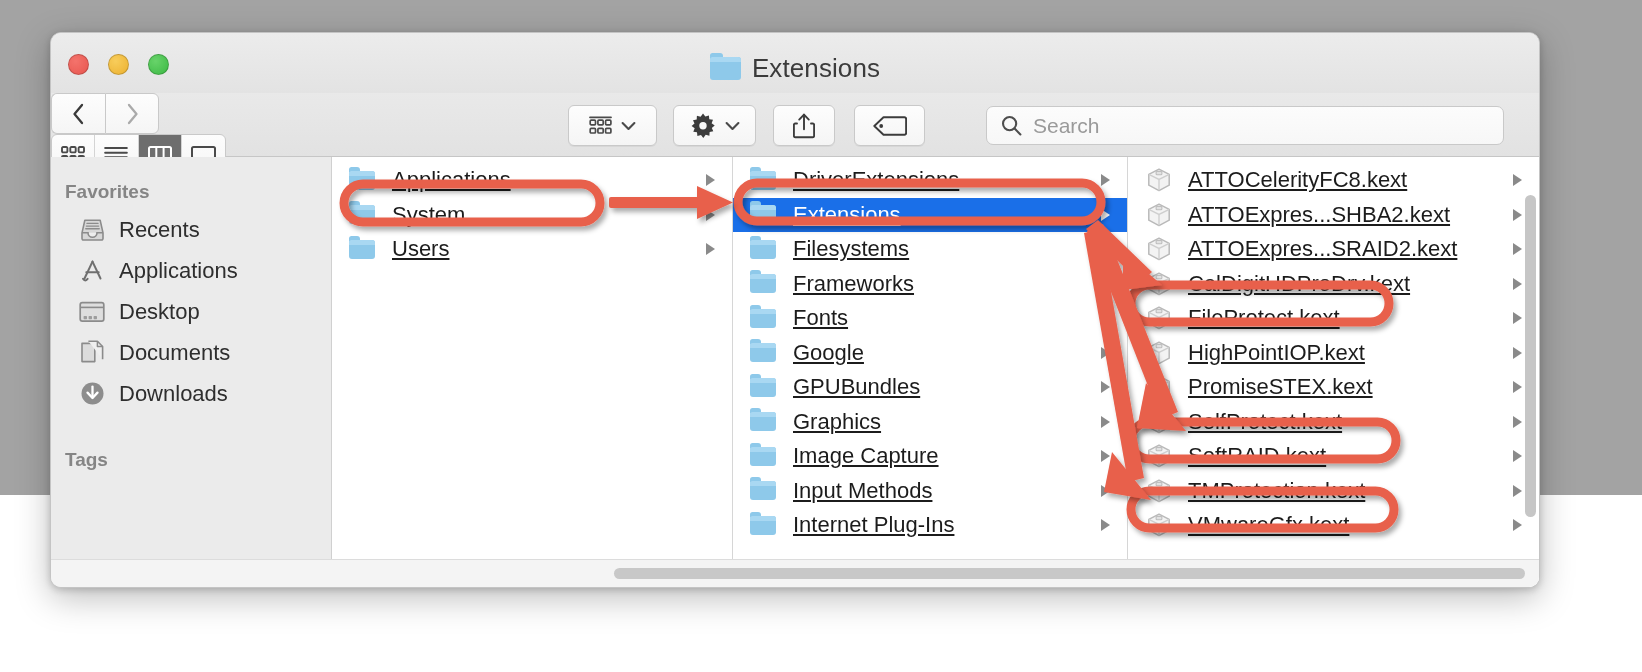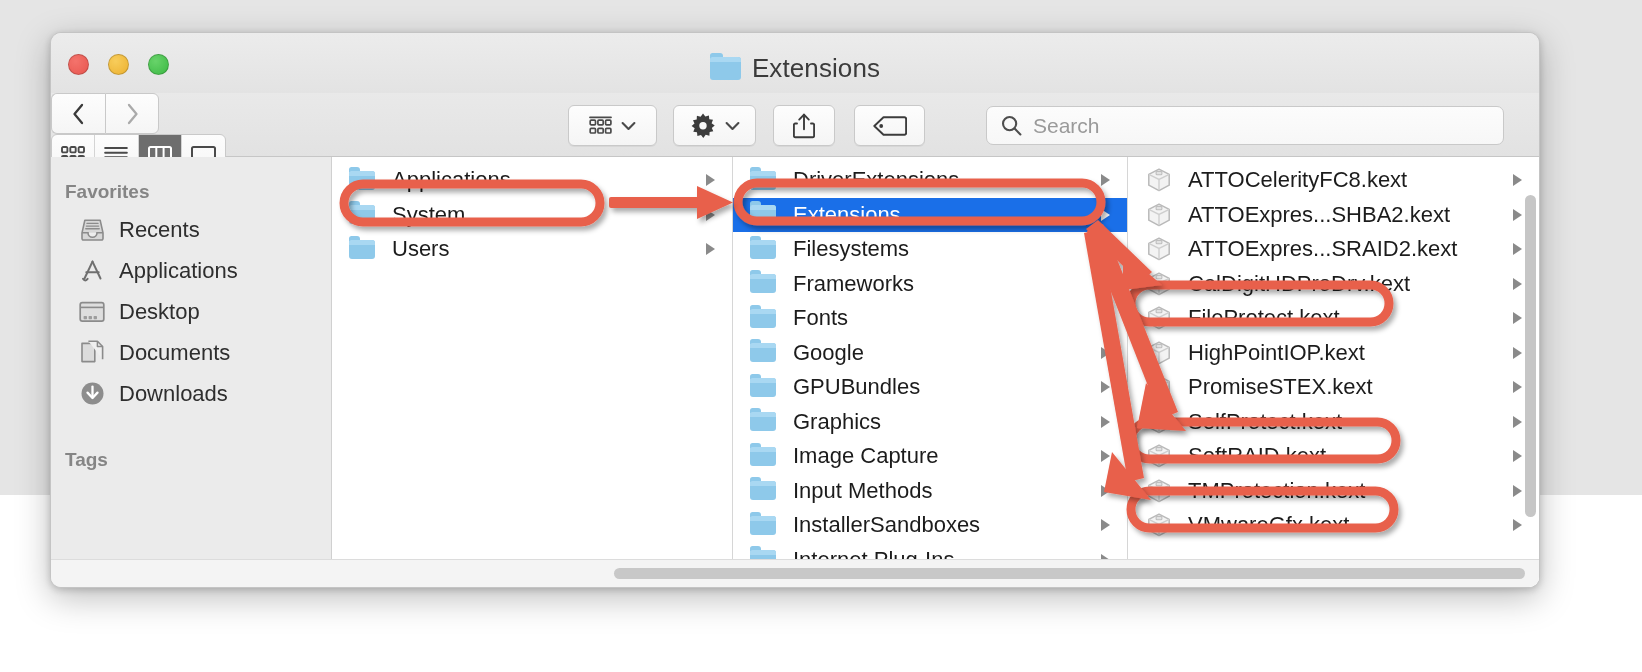--- a/index.html
+++ b/index.html
@@ -3,21 +3,21 @@
 <meta charset="utf-8">
 <style>
   * { box-sizing: border-box; margin: 0; padding: 0; }
   html, body {
     width: 1642px; height: 672px;
     background: #ffffff;
     font-family: "Liberation Sans", sans-serif;
     overflow: hidden;
   }
 
-  #root { position: relative; width: 1642px; height: 495px; background: #e5e5e5; }
+  #root { position: relative; width: 1642px; height: 495px; background: #a3a3a3; }
 
   
   .window {
     position: absolute;
     left: 50px; top: 32px;
     width: 1490px; height: 556px;
     background: #ececec;
     border-radius: 11px;
     box-shadow: 0 10px 34px rgba(0,0,0,0.26), 0 2px 7px rgba(0,0,0,0.18);
     overflow: hidden;
@@ -155,21 +155,21 @@
     padding-top: 6px;
   }
   .col1 { width: 401px; }
   .col2 { width: 395px; }
   .col3 { width: 412px; }
 
   .row {
     display: flex; align-items: center;
     height: 34.5px; padding: 0 17px 0 17px;
     font-size: 22px; color: #1c1c1c;
-    position: relative; white-space: nowrap;
+    position: relative; white-space: nowrap; text-decoration: underline;
   }
   .row .label { flex: 1; overflow: hidden; }
   .row.sel-inactive { background: #dcdcdc; }
   .row.sel-active { background: #1a6fe8; color: #fff; }
   .row .ico { width: 32px; flex: none; display: flex; align-items: center; margin-right: 11px; }
   .arrow-r {
     width: 0; height: 0;
     border-left: 9px solid #8a8a8a;
     border-top: 6.5px solid transparent;
     border-bottom: 6.5px solid transparent;
@@ -513,27 +513,20 @@
               <span class="ico">
                 <span class="folder sm"></span>
               </span>
               <span class="label">Input Methods</span>
               <span class="arrow-r"></span>
             </div>
             <div class="row">
               <span class="ico">
                 <span class="folder sm"></span>
               </span>
-              <span class="label">InstallerSandboxes</span>
-              <span class="arrow-r"></span>
-            </div>
-            <div class="row">
-              <span class="ico">
-                <span class="folder sm"></span>
-              </span>
               <span class="label">Internet Plug-Ins</span>
               <span class="arrow-r"></span>
             </div>
             <div class="grip" style="left: 4px;">
               <i></i>
               <i></i>
             </div>
           </div>
 
         <div class="col col3" id="col3">

